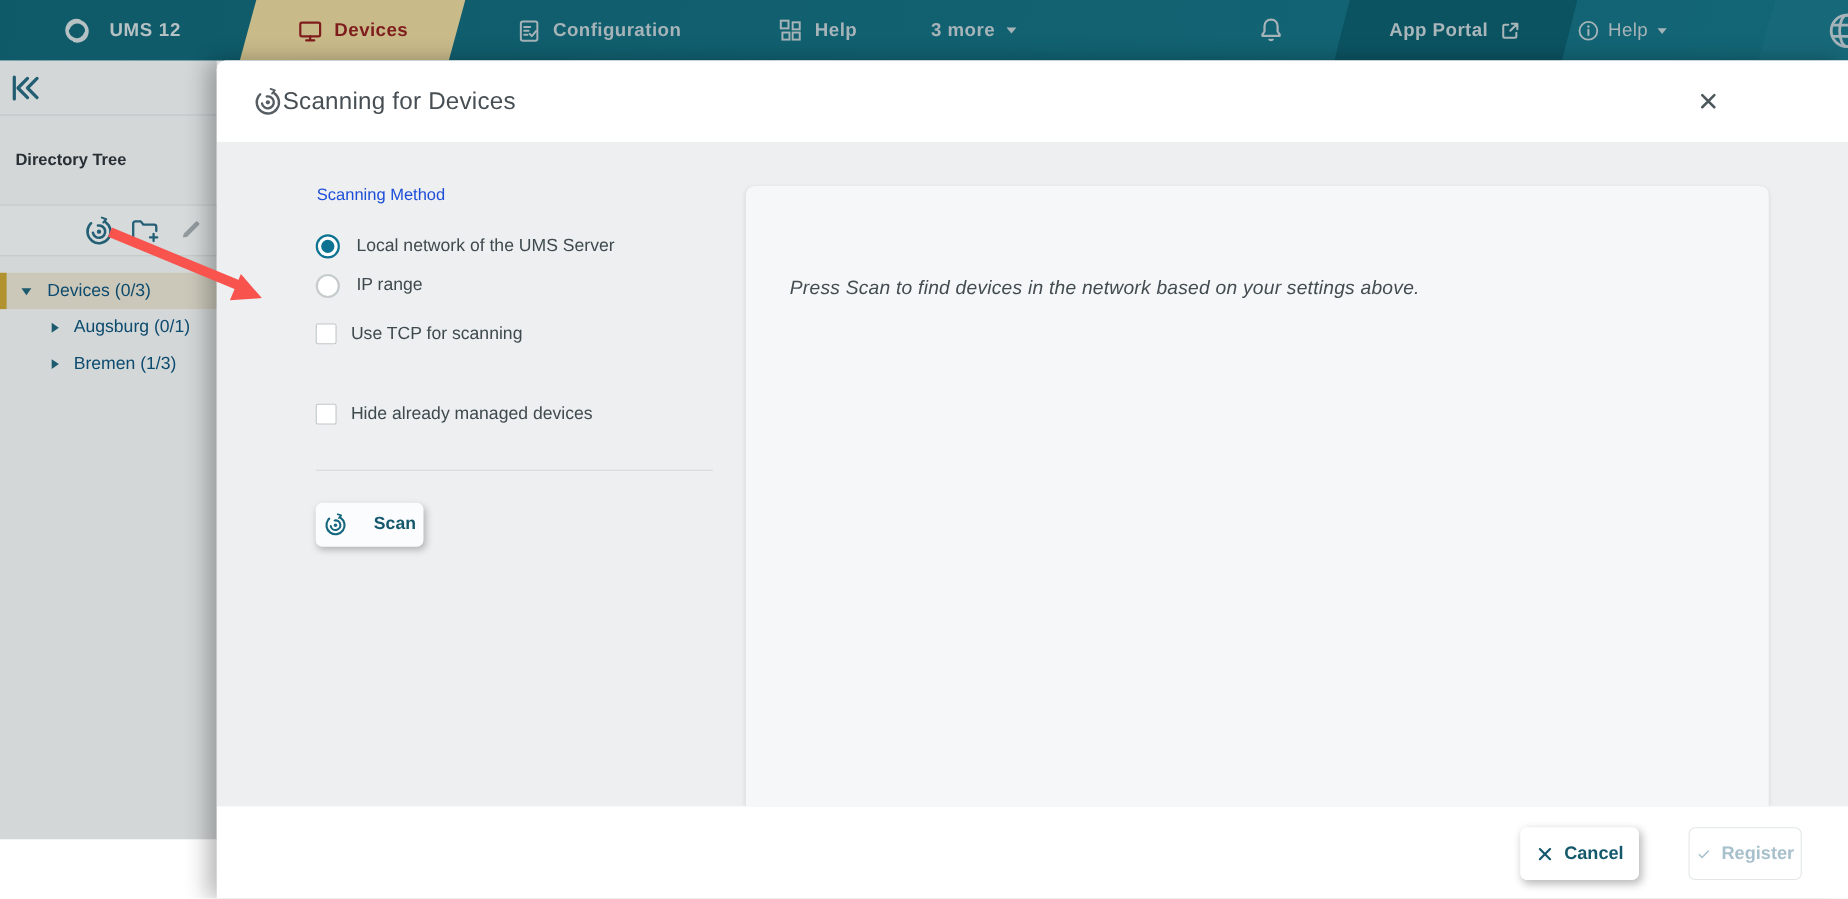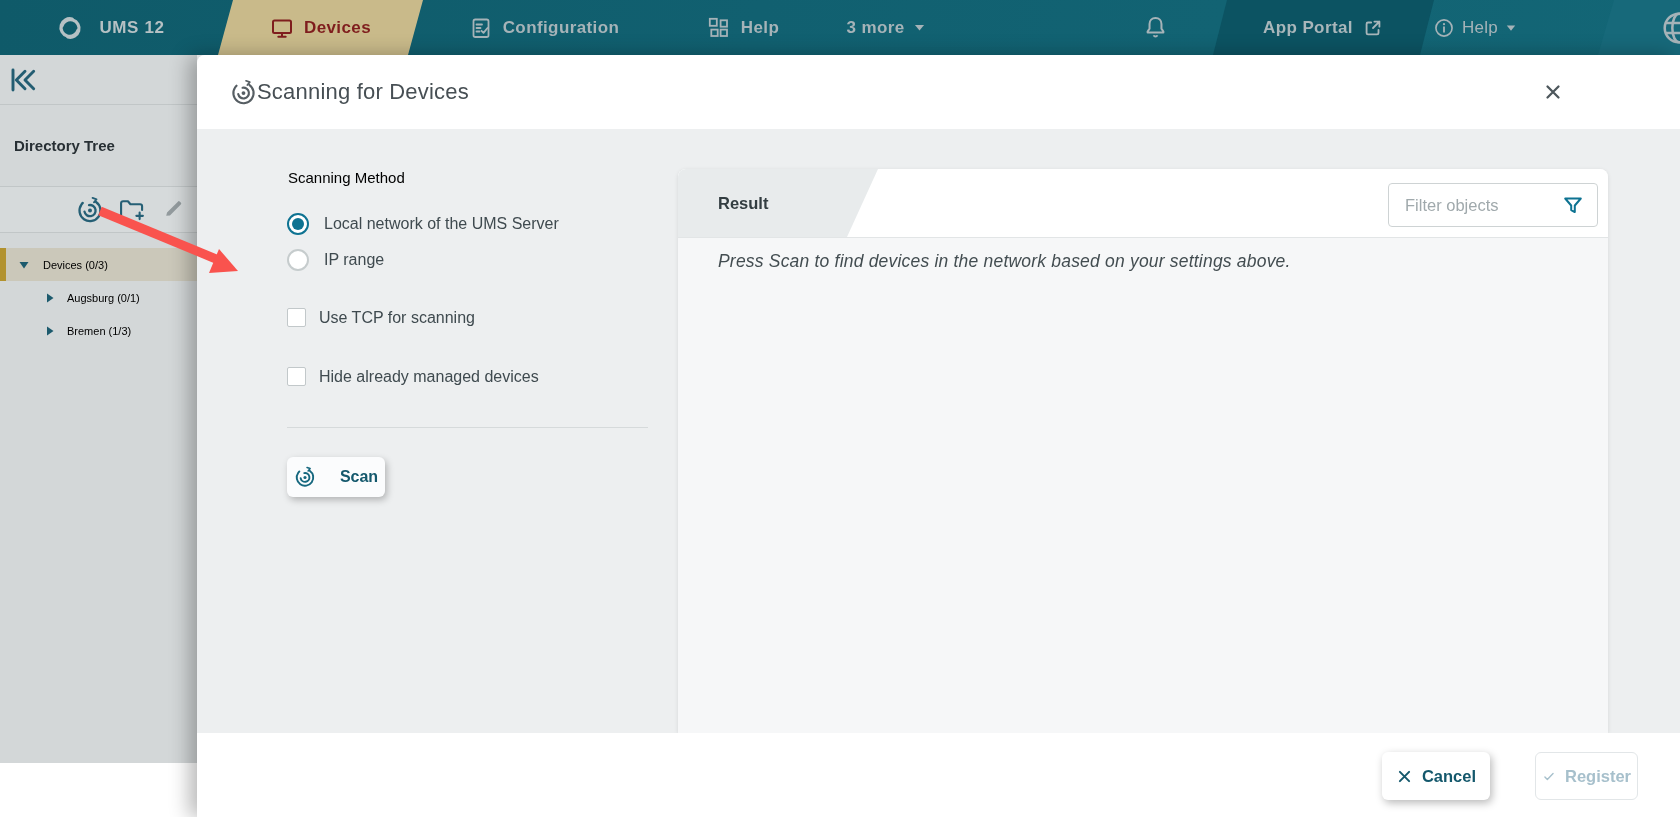--- a/index.html
+++ b/index.html
@@ -31,51 +31,51 @@
   
   .sidebar{position:absolute;left:0;top:55px;width:197px;height:708px;background:#d3d7d8;z-index:1;}
   .collapse-btn{position:absolute;left:7px;top:9px;width:32px;height:32px;color:#235d72;cursor:pointer;}
   .sb-div{position:absolute;left:0;width:197px;height:1px;background:#c1c6c7;}
   .sb-div1{top:49px;} .sb-div2{top:131px;} .sb-div3{top:177px;}
   .sidebar-title{position:absolute;left:14px;top:82px;font-size:15px;font-weight:bold;color:#272f34;}
   .sb-toolbar{position:absolute;left:0;top:132px;width:197px;height:45px;background:#d6dadb;}
   .sb-tool{position:absolute;top:9px;width:28px;height:28px;color:#255f75;cursor:pointer;}
   .tool-scan{left:76px;} .tool-folder{left:117px;} .tool-edit{left:161px;color:#939b9e;}
   .tree{position:absolute;left:0;top:193px;width:197px;}
-  .tree-row{position:relative;height:33px;display:flex;align-items:center;color:#000000;font-size:11px;cursor:pointer;}
+  .tree-row{position:relative;height:33px;display:flex;align-items:center;color:#0c4a6e;font-size:16px;cursor:pointer;}
   .tree-row .caret{width:12px;height:12px;flex:0 0 auto;color:#1c5a6d;}
   .row-sel{background:#cbc8ba;}
   .row-sel .bar{position:absolute;left:0;top:0;width:6px;height:33px;background:#b2922e;}
   .lvl0 .caret{margin-left:18px;} .lvl0 .tree-label{margin-left:13px;}
   .lvl1 .caret{margin-left:44px;} .lvl1 .tree-label{margin-left:11px;}
 
   
   .modal{position:absolute;left:197px;top:55px;width:1483px;height:762px;z-index:10;
          border-top-left-radius:8px;overflow:hidden;background:#edeff0;
          box-shadow:-8px 0 20px rgba(0,0,0,.28);}
   .modal-header{position:absolute;left:0;top:0;width:100%;height:74px;background:#ffffff;
                 display:flex;align-items:center;}
   .modal-title-icon{margin-left:33px;color:#565e63;}
   .modal-title{margin-left:13px;font-size:22px;color:#474f54;letter-spacing:.2px;}
   .modal-close{position:absolute;left:1345px;top:26px;width:22px;height:22px;color:#4d575c;cursor:pointer;}
   .modal-body{position:absolute;left:0;top:74px;width:100%;height:604px;background:#edeff0;}
 
   
-  .method-label{position:absolute;left:91px;top:40px;font-size:15px;color:#000000;}
+  .method-label{position:absolute;left:91px;top:40px;font-size:15px;color:#1d4ed8;}
   .ctl-row{position:absolute;left:90px;display:flex;align-items:center;cursor:pointer;}
   .ctl-label{font-size:16px;color:#3f4a4f;}
   .radio{width:22px;height:22px;border-radius:50%;background:#fff;border:2px solid #c6cccd;
          display:flex;align-items:center;justify-content:center;flex:0 0 auto;}
   .radio.on{border-color:#0e7392;}
   .radio .dot{width:12px;height:12px;border-radius:50%;background:#0e7392;display:none;}
   .radio.on .dot{display:block;}
   .radio-row .ctl-label{margin-left:15px;}
   .checkbox{width:19px;height:19px;background:#fff;border:1.5px solid #c2c8ca;border-radius:2px;flex:0 0 auto;}
   .check-row .ctl-label{margin-left:13px;}
-  .row-radio1{top:84px;} .row-radio2{top:120px;} .row-check1{top:179px;} .row-check2{top:238px;}
+  .row-radio1{top:84px;} .row-radio2{top:120px;} .row-check1{top:165px;} .row-check2{top:238px;}
   .panel-divider{position:absolute;left:90px;top:298px;width:361px;height:1px;background:#d6dadb;}
   .scan-btn{position:absolute;left:90px;top:328px;width:98px;height:40px;border:none;border-radius:6px;
             background:#fbfcfd;display:flex;align-items:center;justify-content:center;gap:24px;
             box-shadow:2px 3px 7px rgba(0,0,0,.25);cursor:pointer;font-family:inherit;}
   .scan-btn .lbl{font-size:16px;font-weight:bold;color:#14586c;}
   .scan-btn svg{color:#15677e;}
 
   
   .result-card{position:absolute;left:481px;top:40px;width:930px;height:564px;background:#f6f7f8;
                border-radius:8px 8px 0 0;box-shadow:0 1px 4px rgba(0,0,0,.10);}
@@ -298,30 +298,20 @@
         <svg class="icon" width="22" height="22" viewBox="0 0 24 24" fill="none" stroke="currentColor" stroke-width="2.1" stroke-linecap="round">
           <circle cx="12" cy="12.5" r="9" stroke-dasharray="44 13" transform="rotate(-55 12 12.5)"></circle>
           <circle cx="12" cy="12.5" r="4.8" stroke-dasharray="22 9" transform="rotate(-100 12 12.5)"></circle>
           <circle cx="12" cy="12.5" r="1.7" fill="currentColor" stroke="none"></circle>
           <path d="M14.2 1.6l3.4 1.2-2.2 2.6" stroke-width="1.7" stroke-linejoin="round"></path>
         </svg>
         <span class="lbl">Scan</span>
       </button>
 
       <div class="result-card">
-        <div class="result-header">
-          <div class="result-slant"></div>
-          <div class="result-title">Result</div>
-          <div class="filter-box">
-            <input class="filter-input" type="text" placeholder="Filter objects" style="">
-            <svg class="funnel icon" viewBox="0 0 24 24" fill="none" stroke="currentColor" stroke-width="2" stroke-linejoin="round">
-              <path d="M4.2 4.5h15.6l-6 7v6.6l-3.6-2v-4.6z"></path>
-            </svg>
-          </div>
-        </div>
         <div class="result-hint">Press Scan to find devices in the network based on your settings above.</div>
       </div>
     </div>
 
     <div class="modal-footer">
       <button class="foot-btn cancel-btn">
         <svg class="icon" width="17" height="17" viewBox="0 0 24 24" fill="none" stroke="currentColor" stroke-width="2.8" stroke-linecap="round">
           <path d="M5.5 5.5l13 13M18.5 5.5l-13 13"></path>
         </svg>
         <span class="lbl">Cancel</span>

